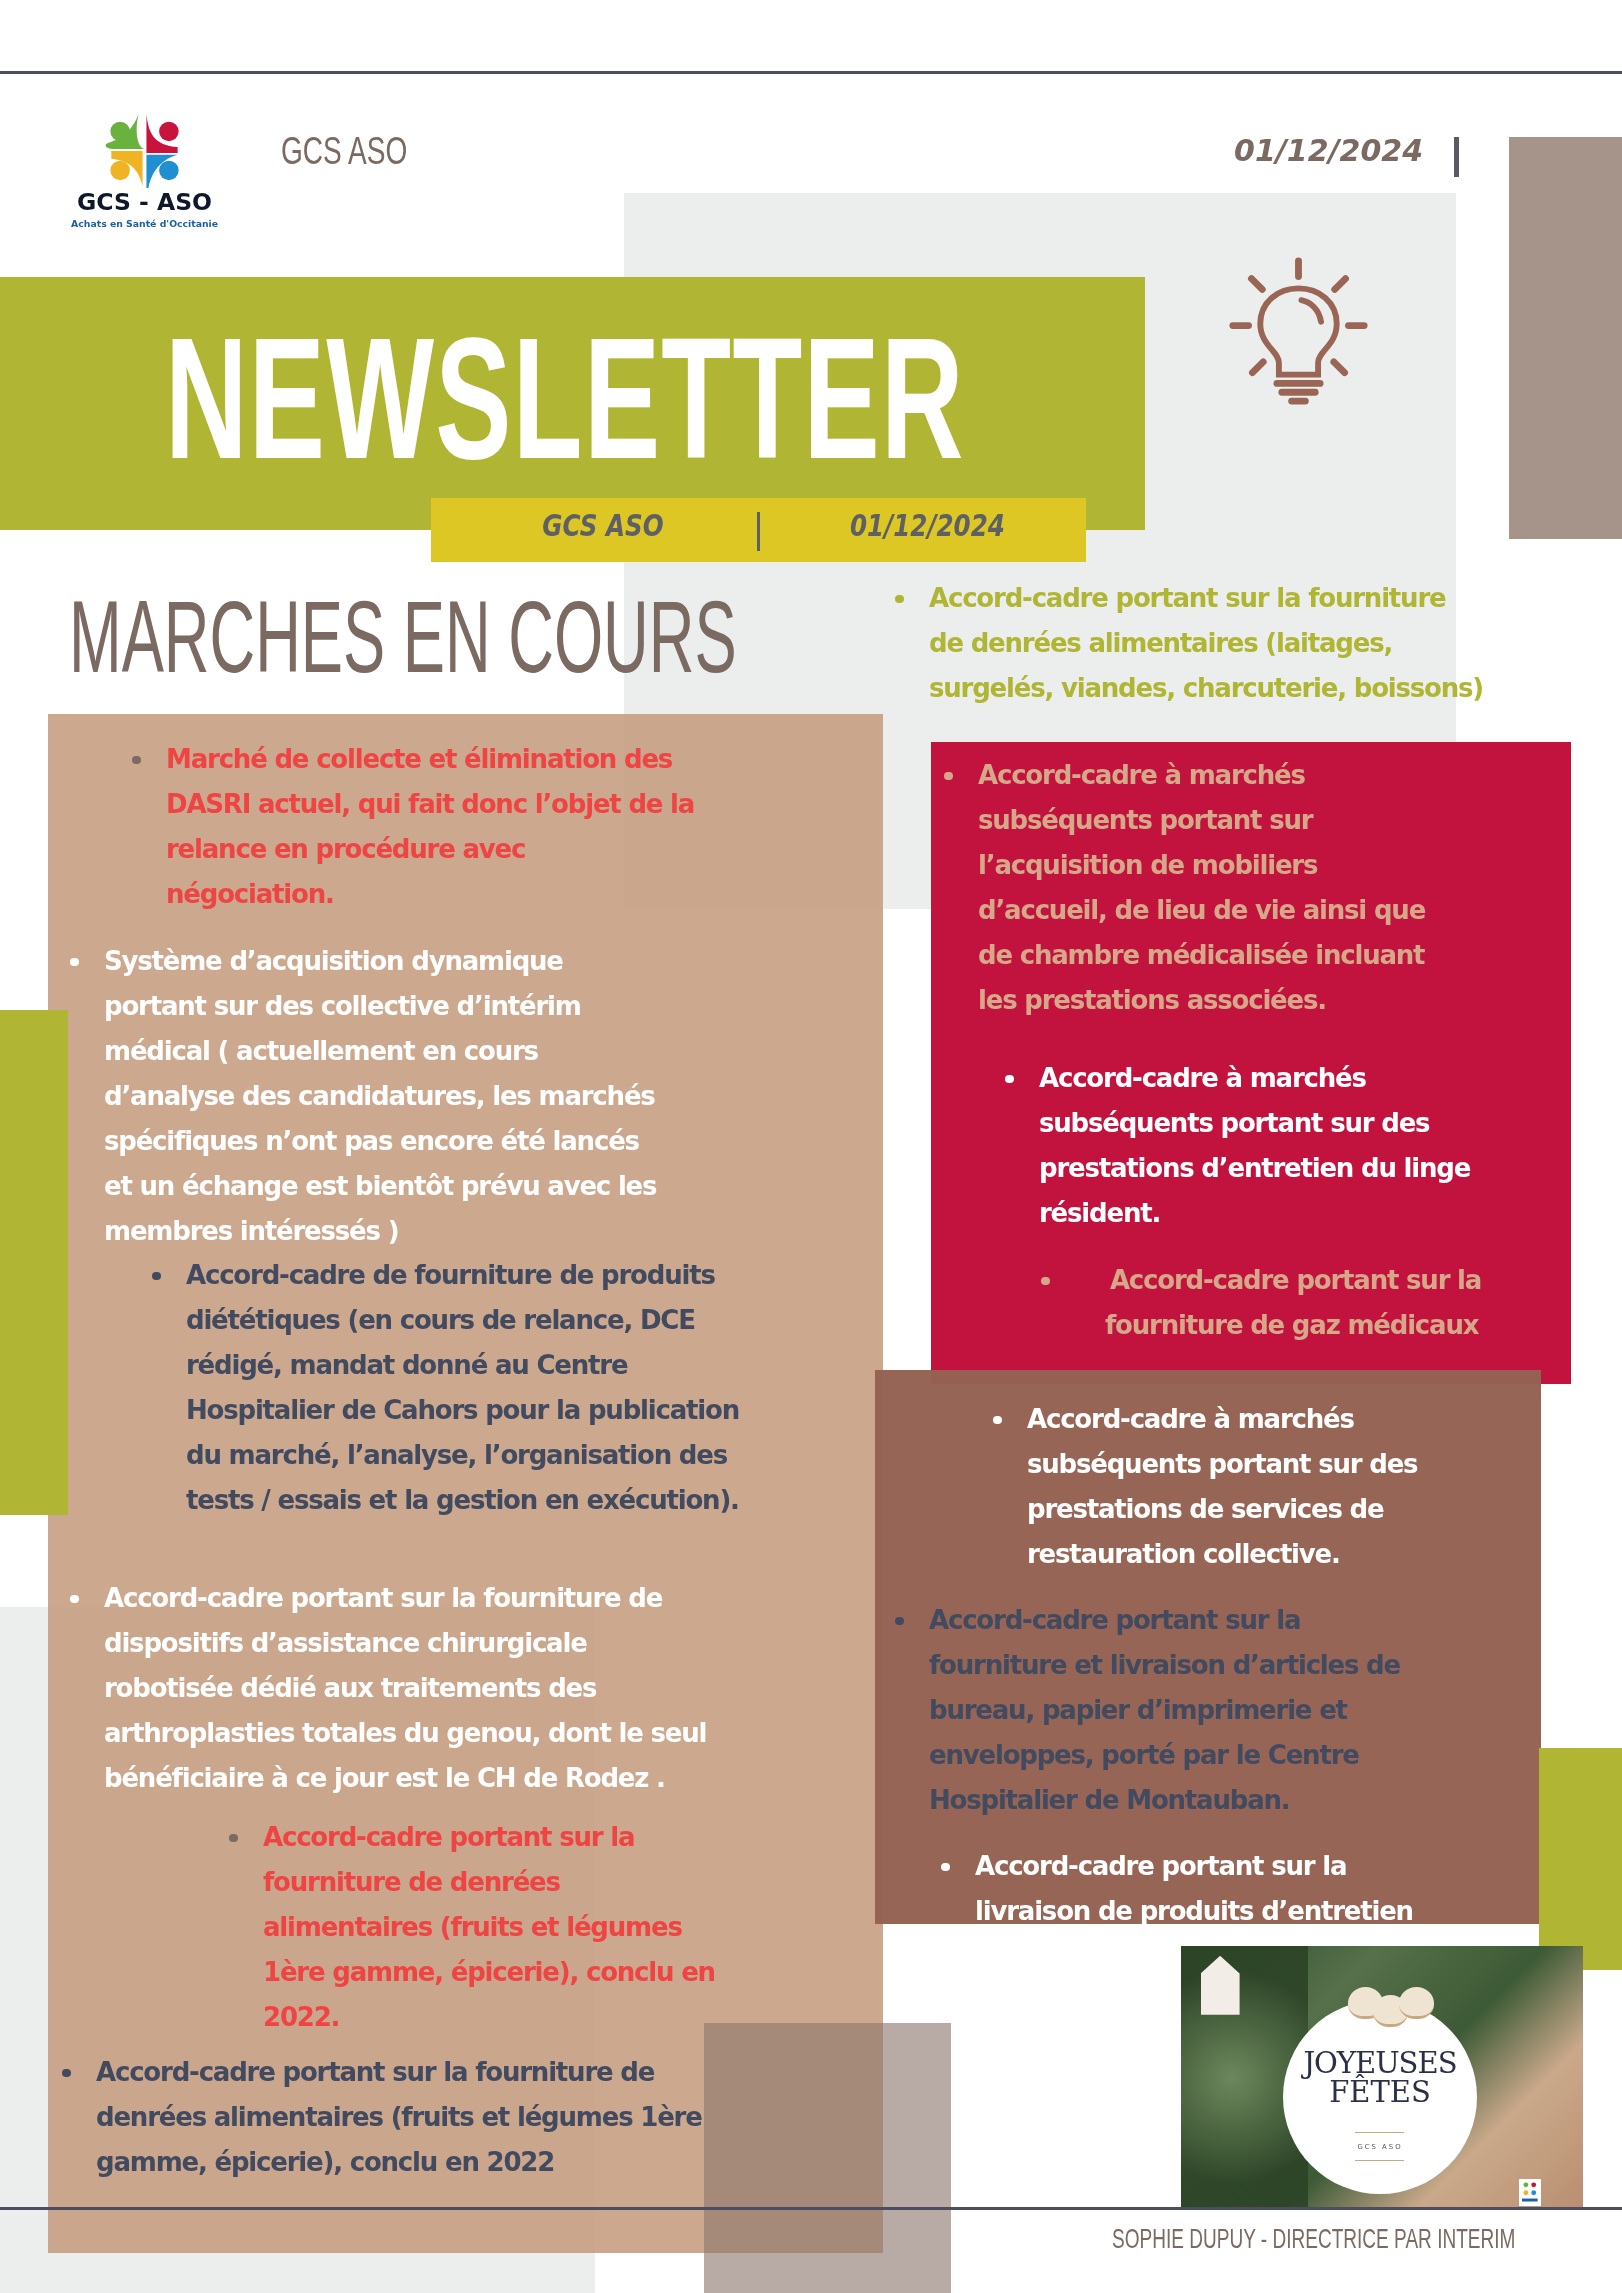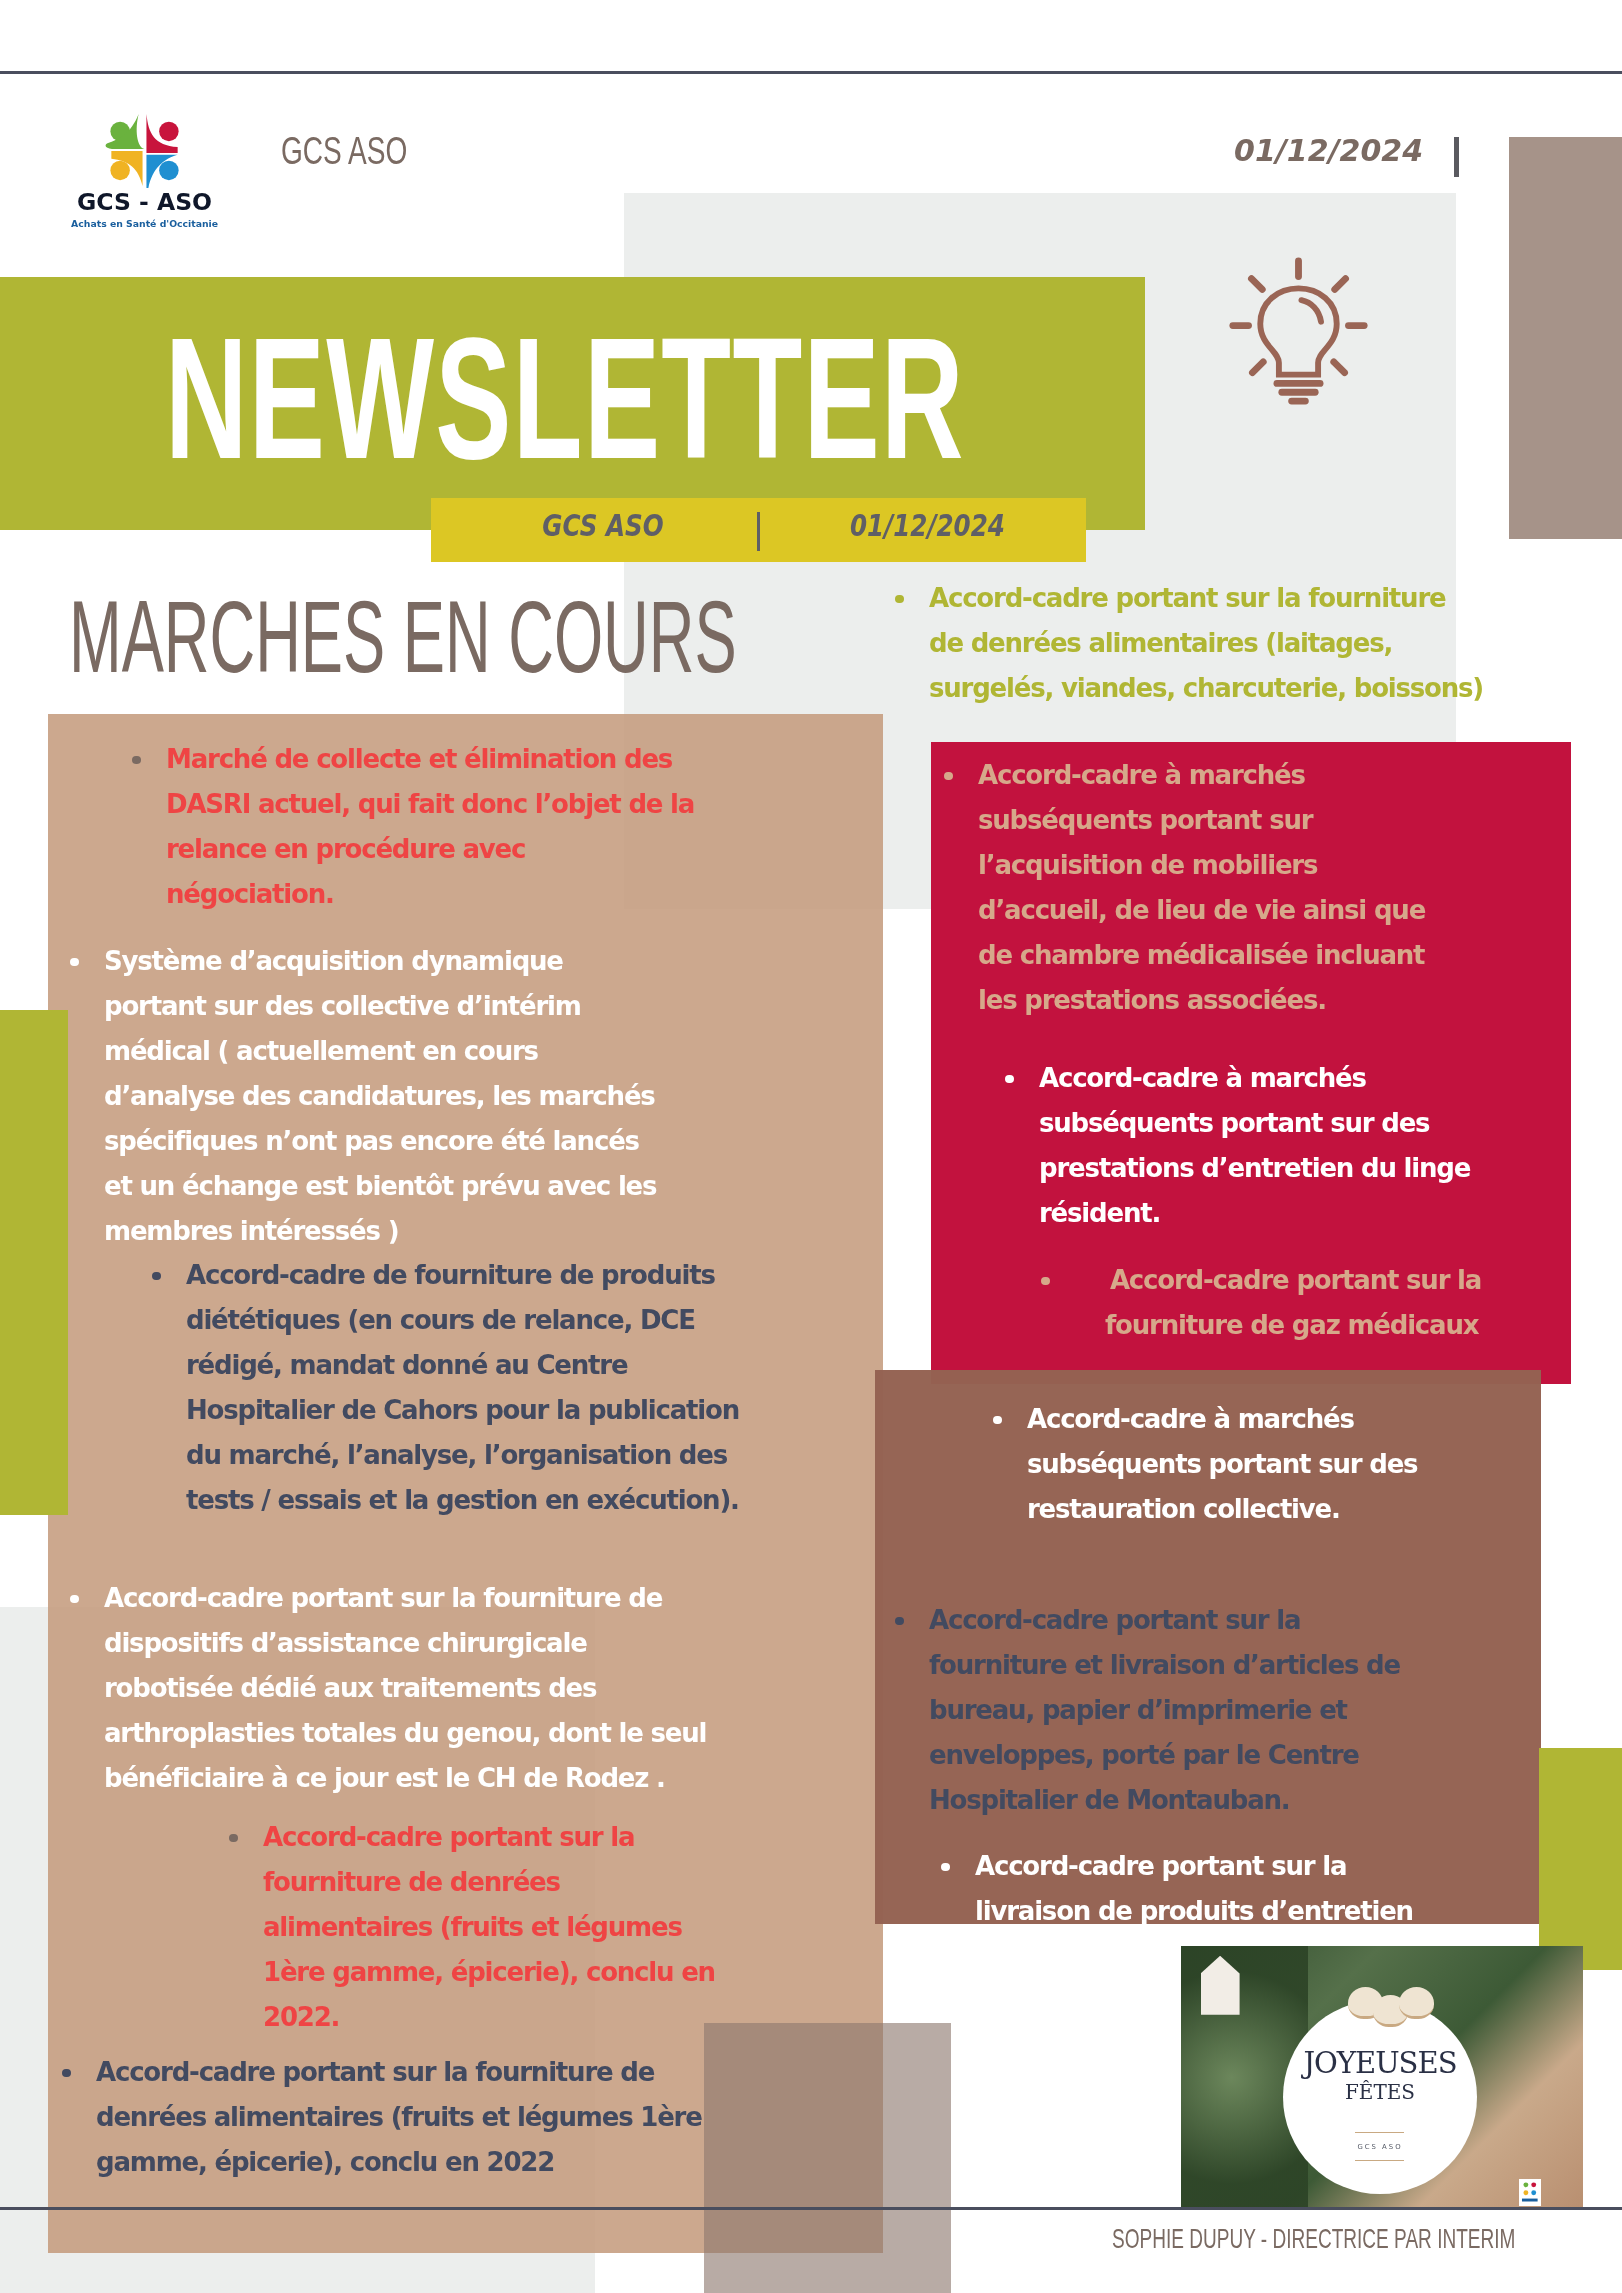--- a/index.html
+++ b/index.html
@@ -47,21 +47,21 @@
   .c-navy { color: #424a60; }
   .c-green { color: #b0b634; }
   .c-peach { color: #d6a88a; }
 
   .card { left: 1181px; top: 1946px; width: 358px; height: 263px; overflow: hidden; background: linear-gradient(135deg, #2f4a2c 0%, #55704a 30%, #3d5a36 55%, #c9a98a 75%, #b98f70 100%); padding-left: 44px; }
   .card .tree1 { position: absolute; left: 0; top: 0; width: 127px; height: 263px; background: radial-gradient(circle at 40% 50%, #6f8a5e 0%, #2c4326 70%); opacity: 0.9; }
   .card .house { position: absolute; left: 19.6px; top: 9.8px; width: 39px; height: 59px; background: #f2ede6; clip-path: polygon(50% 0, 100% 30%, 100% 100%, 0 100%, 0 30%); }
   .card .circle { position: absolute; left: 102px; top: 54px; width: 194px; height: 194px; border-radius: 50%; background: #ffffff; }
   .card .ball { position: absolute; top: 41px; width: 35px; height: 29px; border-radius: 50% 50% 45% 45%; background: #efe4d2; border-bottom: 3.9px solid #c9a982; }
   .card .t1 { position: absolute; left: 102px; width: 194px; top: 103px; text-align: center; font-family: "DejaVu Serif", serif; color: #2a3045; font-size: 29px; line-height: 29px; letter-spacing: -1px; }
-  .card .t2 { position: absolute; left: 102px; width: 194px; top: 132px; text-align: center; font-family: "DejaVu Serif", serif; color: #2a3045; font-size: 20px; line-height: 29px; }
+  .card .t2 { position: absolute; left: 102px; width: 194px; top: 132px; text-align: center; font-family: "DejaVu Serif", serif; color: #2a3045; font-size: 29px; line-height: 29px; }
   .card .rule { position: absolute; left: 174px; width: 49px; height: 1px; background: #c9a982; }
   .card .t3 { position: absolute; left: 102px; width: 194px; top: 197px; text-align: center; color: #555a66; font-size: 6.9px; letter-spacing: 2px; }
   .card .minilogo { position: absolute; left: 338px; top: 233px; width: 21.6px; height: 27.4px; background: #ffffff; }
 
   .footer-text { left: 1112px; top: 2223px; font-size: 28px; color: #7a6a62; transform: scaleX(0.68); white-space: nowrap; }
 </style>
 </head>
 <body>
 
 <div class="abs line" style="top:71px;"></div>
@@ -209,20 +209,21 @@
   <span class="txt">fourniture de gaz médicaux</span>
 </div>
 
 <div class="abs brown-box"></div>
 <div class="abs green-right"></div>
 
 <div class="item c-white" style="left:1027px; top:1397px; width:510px;">
   <span class="dot" style="left:-34px; background:#ffffff;"></span>
   <span class="txt">Accord-cadre à marchés</span>
   <span class="txt">subséquents portant sur des</span>
+  <span class="txt">prestations de services de</span>
   <span class="txt">restauration collective.</span>
 </div>
 
 <div class="item c-navy" style="left:929px; top:1598px; width:608px;">
   <span class="dot" style="left:-34px; background:#424a60;"></span>
   <span class="txt">Accord-cadre portant sur la</span>
   <span class="txt">fourniture et livraison d’articles de</span>
   <span class="txt">bureau, papier d’imprimerie et</span>
   <span class="txt">enveloppes, porté par le Centre</span>
   <span class="txt">Hospitalier de Montauban.</span>

